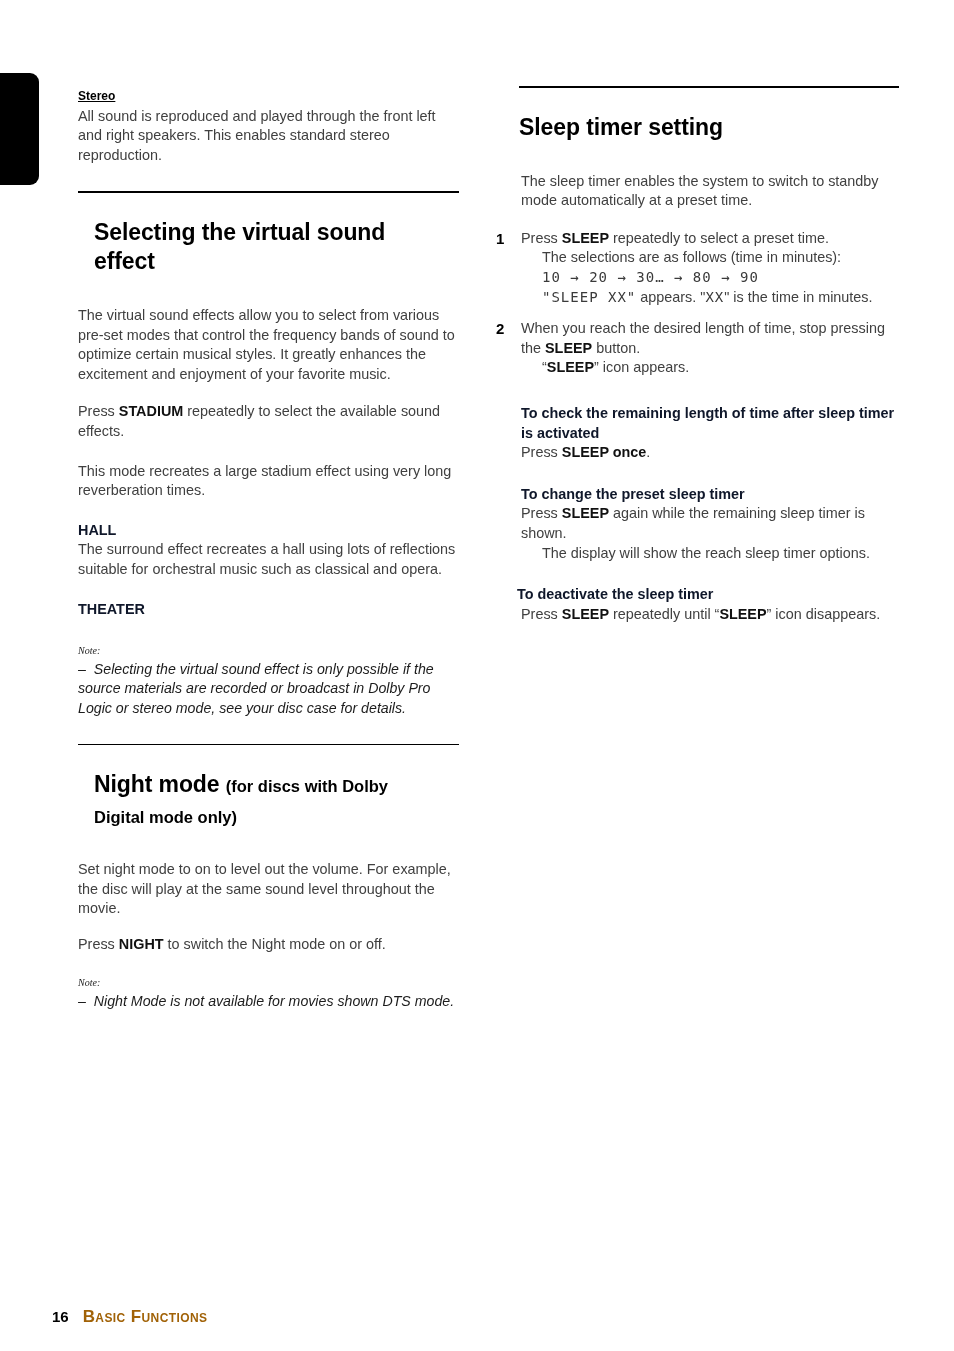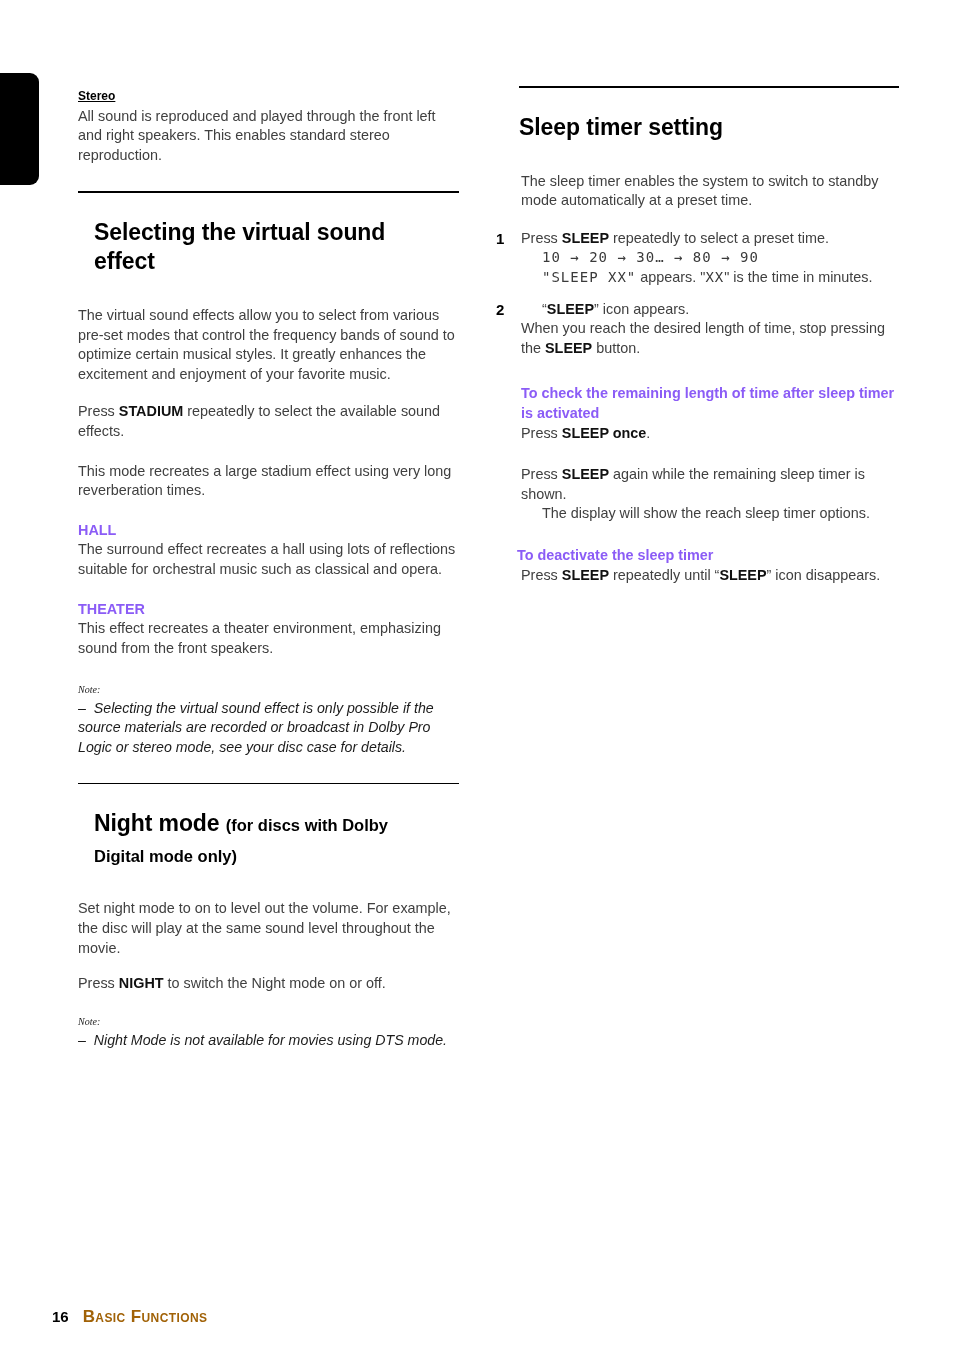--- a/index.html
+++ b/index.html
@@ -63,21 +63,21 @@
     line-height: 19.6px;
     color: #404040;
     margin: 0;
   }
   .b { font-weight: bold; color: #111111; }
 
   .sub-head {
     font-size: 14.4px;
     line-height: 19.6px;
     font-weight: bold;
-    color: #8b5cf6;
+    color: #0f172a;
     margin: 0;
   }
   .sub-head-ul {
     font-size: 12px;
     line-height: 19.6px;
     font-weight: bold;
     color: #000000;
     margin: 0;
     text-decoration: underline;
     display: inline-block;
@@ -205,21 +205,20 @@
 
       <div class="sp-20"></div>
       <div>
         <p class="sub-head">HALL</p>
         <p class="body-text">The surround effect recreates a hall using lots of reflections suitable for orchestral music such as classical and opera.</p>
       </div>
 
       <div class="sp-20"></div>
       <div>
         <p class="sub-head">THEATER</p>
-        <p class="body-text">This effect recreates a theater environment, emphasizing sound from the front speakers.</p>
       </div>
 
       <div class="sp-22"></div>
       <div>
         <p class="note-label">Note:</p>
         <p class="note-body"><span>–</span>&nbsp;&nbsp;<span>Selecting the virtual sound effect is only possible if the source materials are recorded or broadcast in Dolby Pro Logic or stereo mode, see your disc case for details.</span></p>
       </div>
     </div>
 
     <div class="sp-26"></div>
@@ -228,62 +227,64 @@
       <div class="rule"></div>
       <div class="sp-9"></div>
       <h1 class="section-title"><span>Night mode </span><span class="small">(for discs with Dolby Digital mode only)</span></h1>
       <div class="sp-12"></div>
       <p class="body-text">Set night mode to on to level out the volume.  For example, the disc will play at the same sound level throughout the movie.</p>
       <div class="sp-16"></div>
       <p class="body-text"><span>Press </span><span class="b">NIGHT</span><span> to switch the Night mode on or off.</span></p>
       <div class="sp-18"></div>
       <div>
         <p class="note-label">Note:</p>
-        <p class="note-body"><span>–</span>&nbsp;&nbsp;<span>Night Mode is not available for movies using DTS mode.</span></p>
+        <p class="note-body"><span>–</span>&nbsp;&nbsp;<span>Night Mode is not available for movies shown DTS mode.</span></p>
       </div>
     </div>
 
   </div>
 
   <div class="col" id="col-right" style="top:86px;">
 
     <div>
       <div class="rule" style="margin-left:23px;width:380px;"></div>
       <div class="sp-9"></div>
       <h1 class="section-title" style="margin-left:23px;">Sleep timer setting</h1>
       <div class="sp-14"></div>
       <p class="body-text" style="margin-left:25px;">The sleep timer enables the system to switch to standby mode automatically at a preset time.</p>
 
       <div class="sp-18"></div>
 
       <div class="step">
         <div class="step-num">1</div>
         <p class="body-text"><span>Press </span><span class="b">SLEEP</span><span> repeatedly to select a preset time.</span></p>
+        <p class="body-text indent-1">The selections are as follows (time in minutes):</p>
         <p class="body-text indent-1 lcd">10 → 20 → 30…   → 80 → 90</p>
         <p class="body-text indent-1"><span class="lcd">"SLEEP  XX"</span><span> appears. "</span><span class="lcd">XX</span><span>" is the time in minutes.</span></p>
       </div>
 
       <div class="sp-12"></div>
 
       <div class="step">
         <div class="step-num">2</div>
+        <p class="body-text"><span>When you reach the desired length of time, stop pressing the </span><span class="b">SLEEP</span><span> button.</span></p>
         <p class="body-text indent-1"><span>“</span><span class="b">SLEEP</span><span>” icon appears.</span></p>
-        <p class="body-text"><span>When you reach the desired length of time, stop pressing the </span><span class="b">SLEEP</span><span> button.</span></p>
       </div>
 
       <div class="sp-26"></div>
 
       <div style="margin-left:25px;">
         <p class="sub-head">To check the remaining length of time after sleep timer is activated</p>
         <p class="body-text"><span>Press </span><span class="b">SLEEP once</span><span>.</span></p>
       </div>
 
       <div class="sp-22"></div>
 
       <div style="margin-left:25px;">
+        <p class="sub-head">To change the preset sleep timer</p>
         <p class="body-text"><span>Press </span><span class="b">SLEEP</span><span> again while the remaining sleep timer is shown.</span></p>
         <p class="body-text indent-1">The display will show the reach sleep timer options.</p>
       </div>
 
       <div class="sp-22"></div>
 
       <div style="margin-left:21px;">
         <p class="sub-head">To deactivate the sleep timer</p>
         <p class="body-text" style="margin-left:4px;"><span>Press </span><span class="b">SLEEP</span><span> repeatedly until “</span><span class="b">SLEEP</span><span>” icon disappears.</span></p>
       </div>

